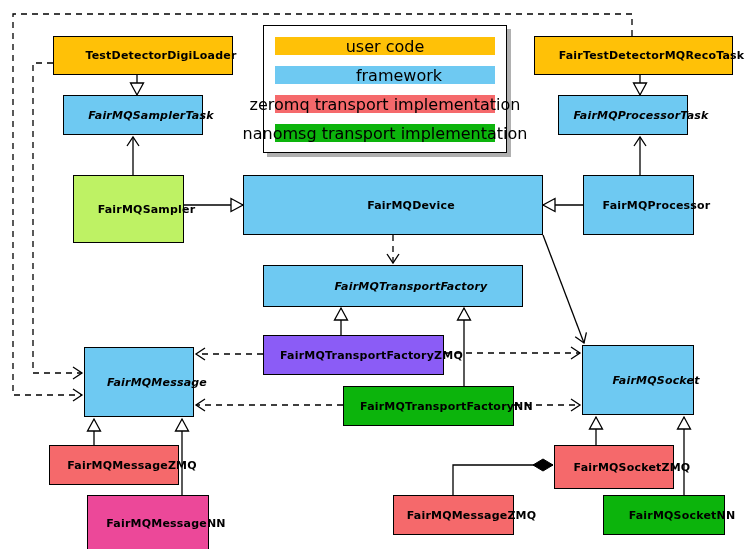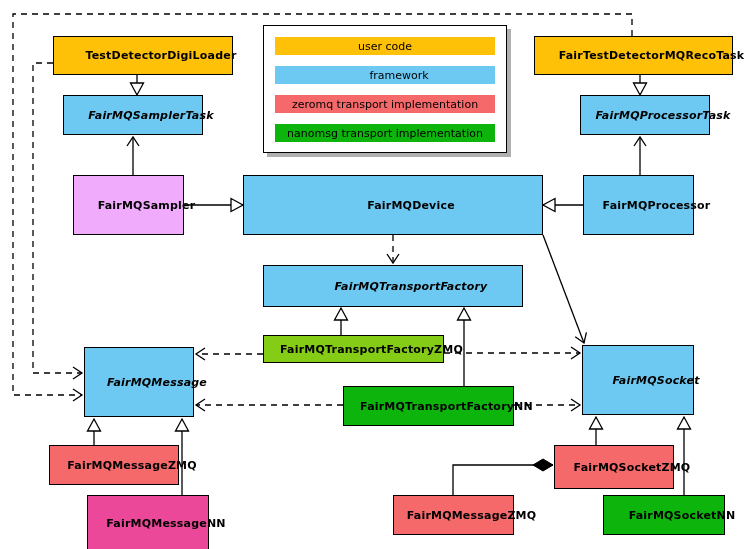--- a/index.html
+++ b/index.html
@@ -22,21 +22,21 @@
   #legend{
     position:absolute;left:263px;top:25px;width:244px;height:128px;
     background:#fff;border:1.5px solid #000;box-sizing:border-box;
     box-shadow:4px 4px 0 #b0b0b0;
     display:flex;flex-direction:column;justify-content:flex-start;
     padding:11px 11px;gap:11px;
   }
   .legend-bar{
     height:18px;flex:0 0 18px;
     display:flex;align-items:center;justify-content:center;
-    font-size:11px;color:#000;white-space:nowrap;
+    font-size:16px;color:#000;white-space:nowrap;
   }
 </style>
 </head>
 <body>
 
 <div id="canvas">
 
   <svg id="edges" xmlns="http://www.w3.org/2000/svg">
     <defs>
       <marker id="mTri" markerUnits="userSpaceOnUse" markerWidth="16" markerHeight="18" refX="13" refY="8" orient="auto">
@@ -75,26 +75,26 @@
   <div id="legend">
       <div class="legend-bar" style="background: rgb(255, 193, 7);">user code</div>
       <div class="legend-bar" style="background: rgb(110, 201, 242); padding-left: 28px;">framework</div>
       <div class="legend-bar" style="background: rgb(245, 105, 107);">zeromq transport implementation</div>
       <div class="legend-bar" style="background: rgb(12, 180, 12);">nanomsg transport implementation</div>
     </div>
 
 <div class="node" style="left: 53px; top: 36px; width: 180px; height: 39px; background: rgb(255, 193, 7);">TestDetectorDigiLoader</div>
     <div class="node abstract" style="left: 63px; top: 95px; width: 140px; height: 40px; background: rgb(110, 201, 242);">FairMQSamplerTask</div>
     <div class="node" style="left: 534px; top: 36px; width: 199px; height: 39px; background: rgb(255, 193, 7);">FairTestDetectorMQRecoTask</div>
-    <div class="node abstract" style="left: 580px; top: 95px; width: 130px; height: 40px; background: rgb(110, 201, 242);">FairMQProcessorTask</div>
-    <div class="node" style="left: 73px; top: 175px; width: 111px; height: 60px; background: #f0abfc;">FairMQSampler</div>
+    <div class="node abstract" style="left: 558px; top: 95px; width: 130px; height: 40px; background: rgb(110, 201, 242);">FairMQProcessorTask</div>
+    <div class="node" style="left: 73px; top: 175px; width: 111px; height: 68px; background: #bef264;">FairMQSampler</div>
     <div class="node" style="left: 243px; top: 175px; width: 300px; height: 60px; background: rgb(110, 201, 242);">FairMQDevice</div>
     <div class="node" style="left: 583px; top: 175px; width: 111px; height: 60px; background: rgb(110, 201, 242);">FairMQProcessor</div>
     <div class="node abstract" style="left: 263px; top: 265px; width: 260px; height: 42px; background: rgb(110, 201, 242);">FairMQTransportFactory</div>
-    <div class="node" style="left: 263px; top: 335px; width: 181px; height: 28px; background: #84cc16;">FairMQTransportFactoryZMQ</div>
+    <div class="node" style="left: 263px; top: 335px; width: 181px; height: 40px; background: #8b5cf6;">FairMQTransportFactoryZMQ</div>
     <div class="node" style="left: 343px; top: 386px; width: 171px; height: 40px; background: rgb(12, 180, 12);">FairMQTransportFactoryNN</div>
     <div class="node abstract" style="left: 582px; top: 345px; width: 112px; height: 70px; background: rgb(110, 201, 242);">FairMQSocket</div>
     <div class="node abstract" style="left: 84px; top: 347px; width: 110px; height: 70px; background: rgb(110, 201, 242);">FairMQMessage</div>
     <div class="node" style="left: 33px; top: 445px; width: 130px; height: 40px; background: rgb(245, 105, 107); margin-left: 16px;">FairMQMessageZMQ</div>
     <div class="node" style="left: 87px; top: 495px; width: 122px; height: 56px; background: #ec4899;">FairMQMessageNN</div>
     <div class="node" style="left: 393px; top: 495px; width: 121px; height: 40px; background: rgb(245, 105, 107);">FairMQMessageZMQ</div>
     <div class="node" style="left: 554px; top: 445px; width: 120px; height: 44px; background: rgb(245, 105, 107);">FairMQSocketZMQ</div>
     <div class="node" style="left: 603px; top: 495px; width: 122px; height: 40px; background: rgb(12, 180, 12);">FairMQSocketNN</div>
   </div>
 

